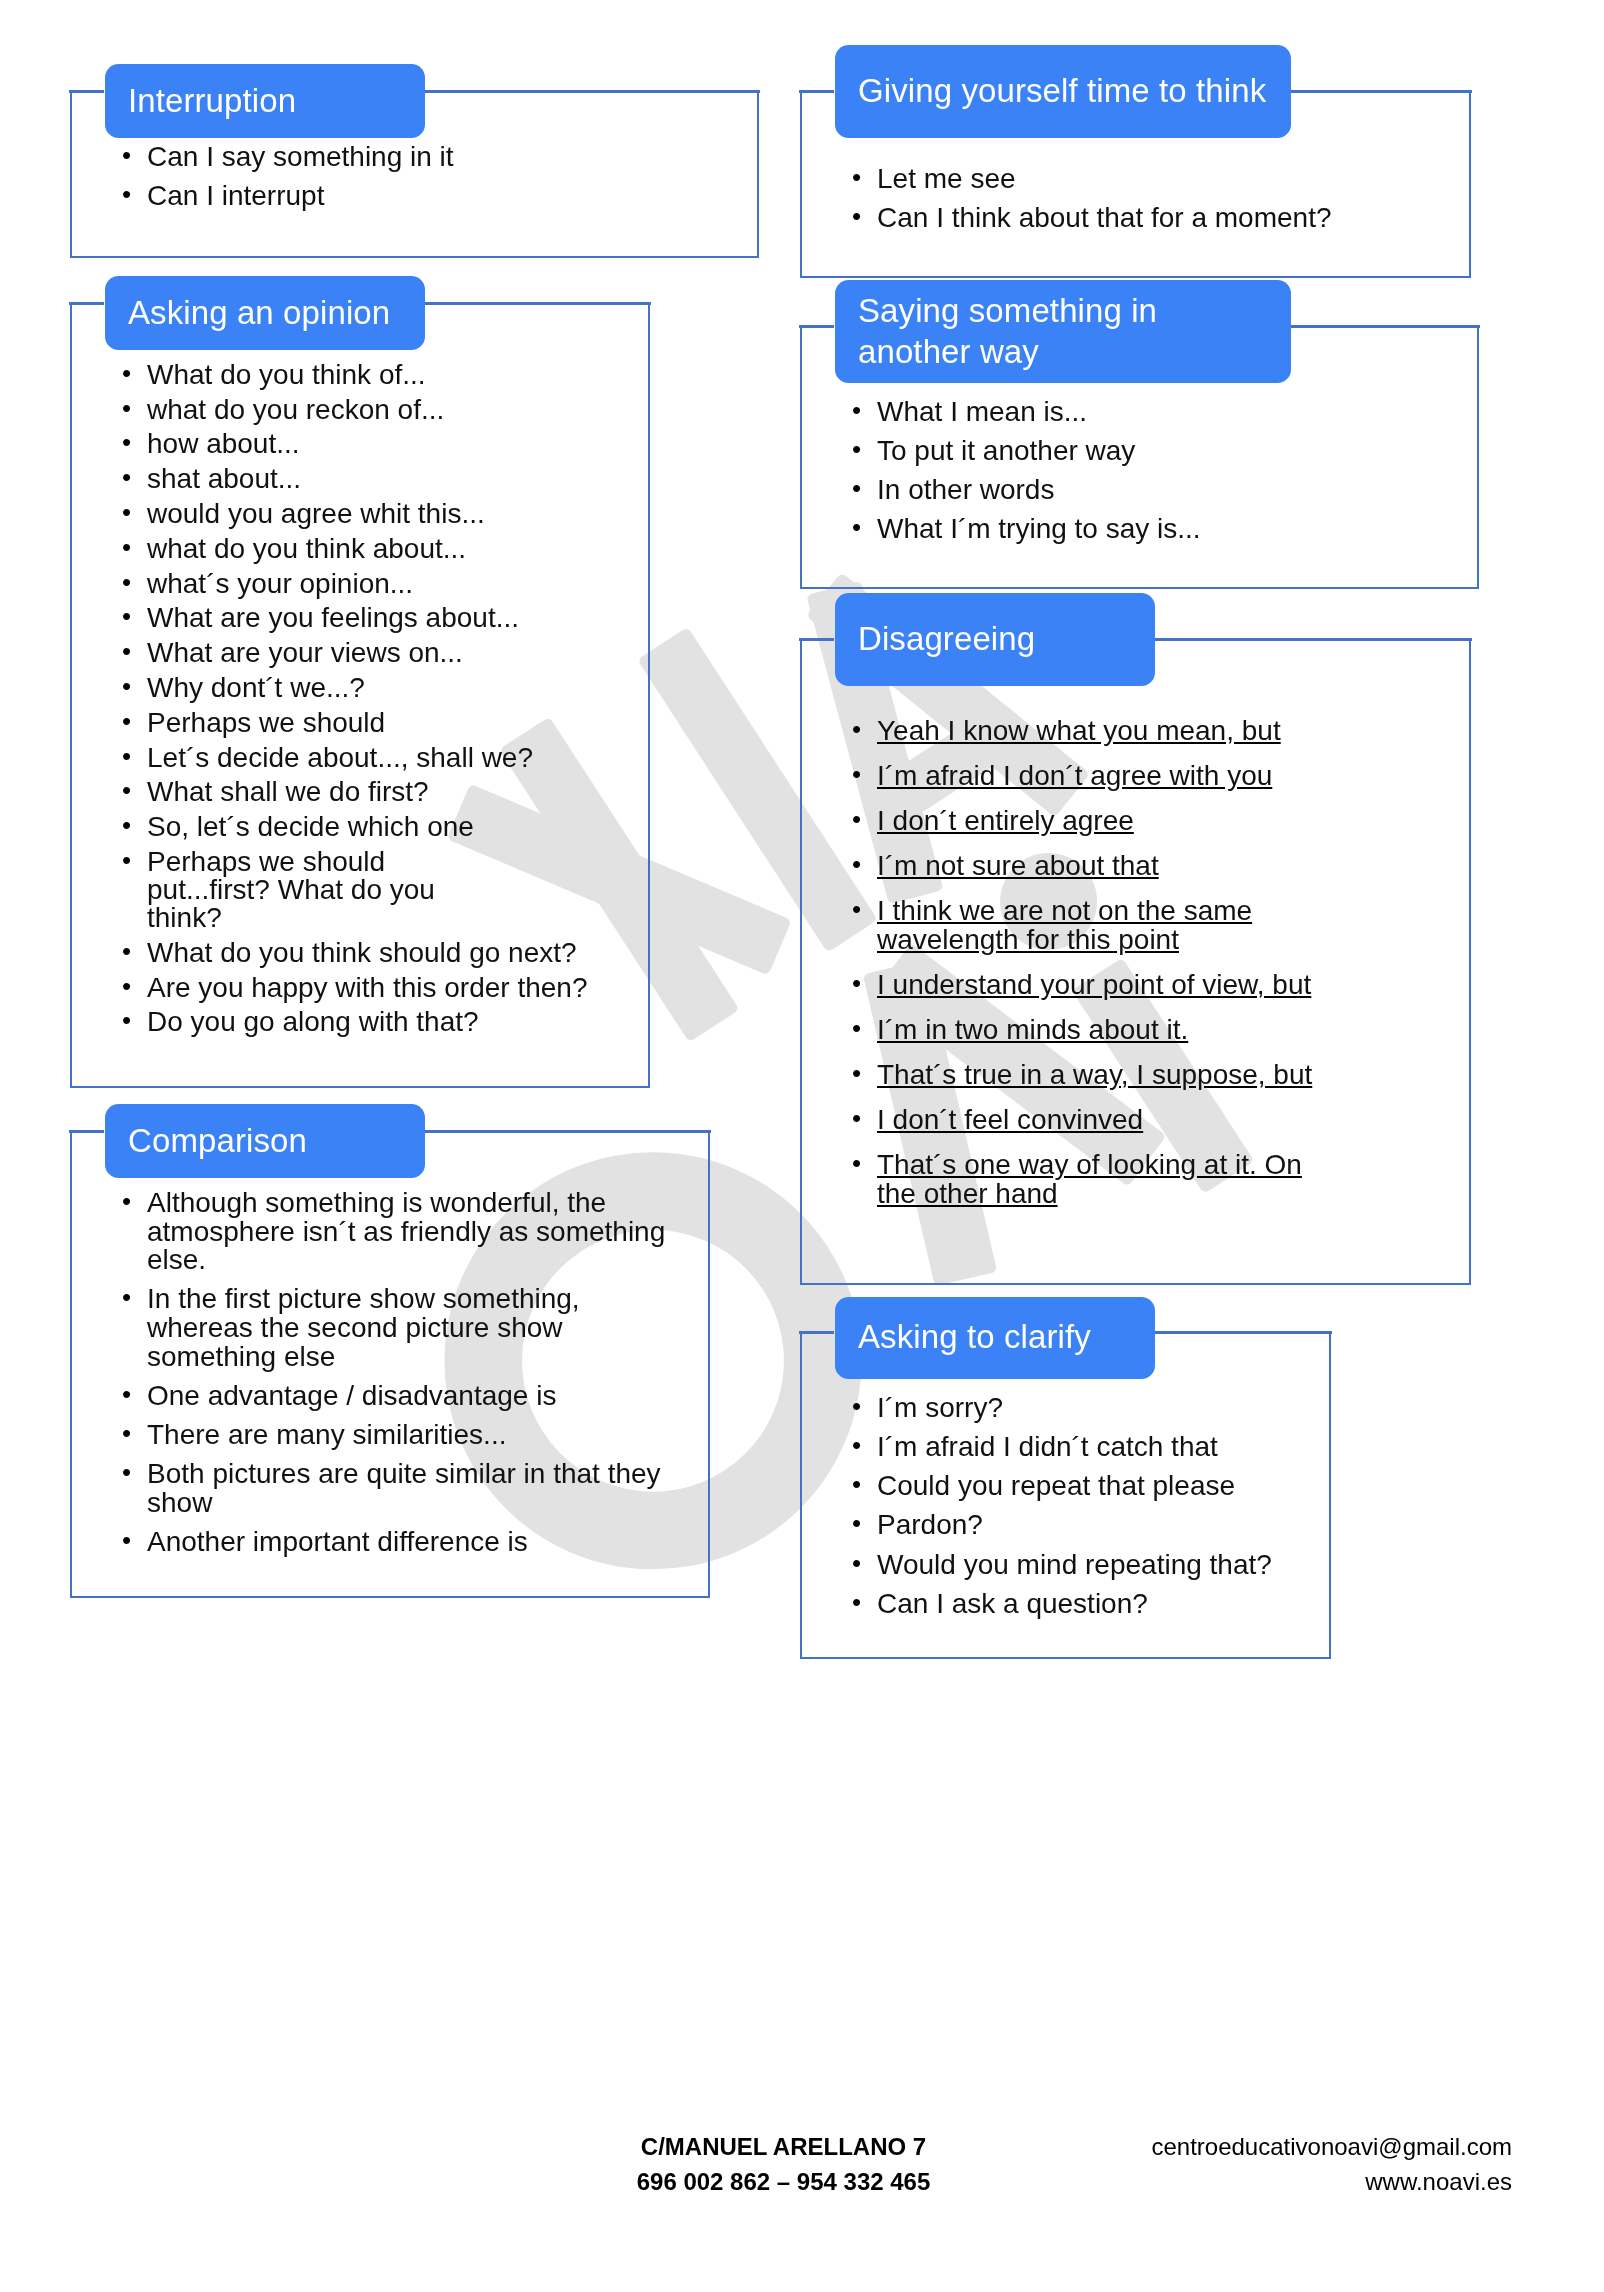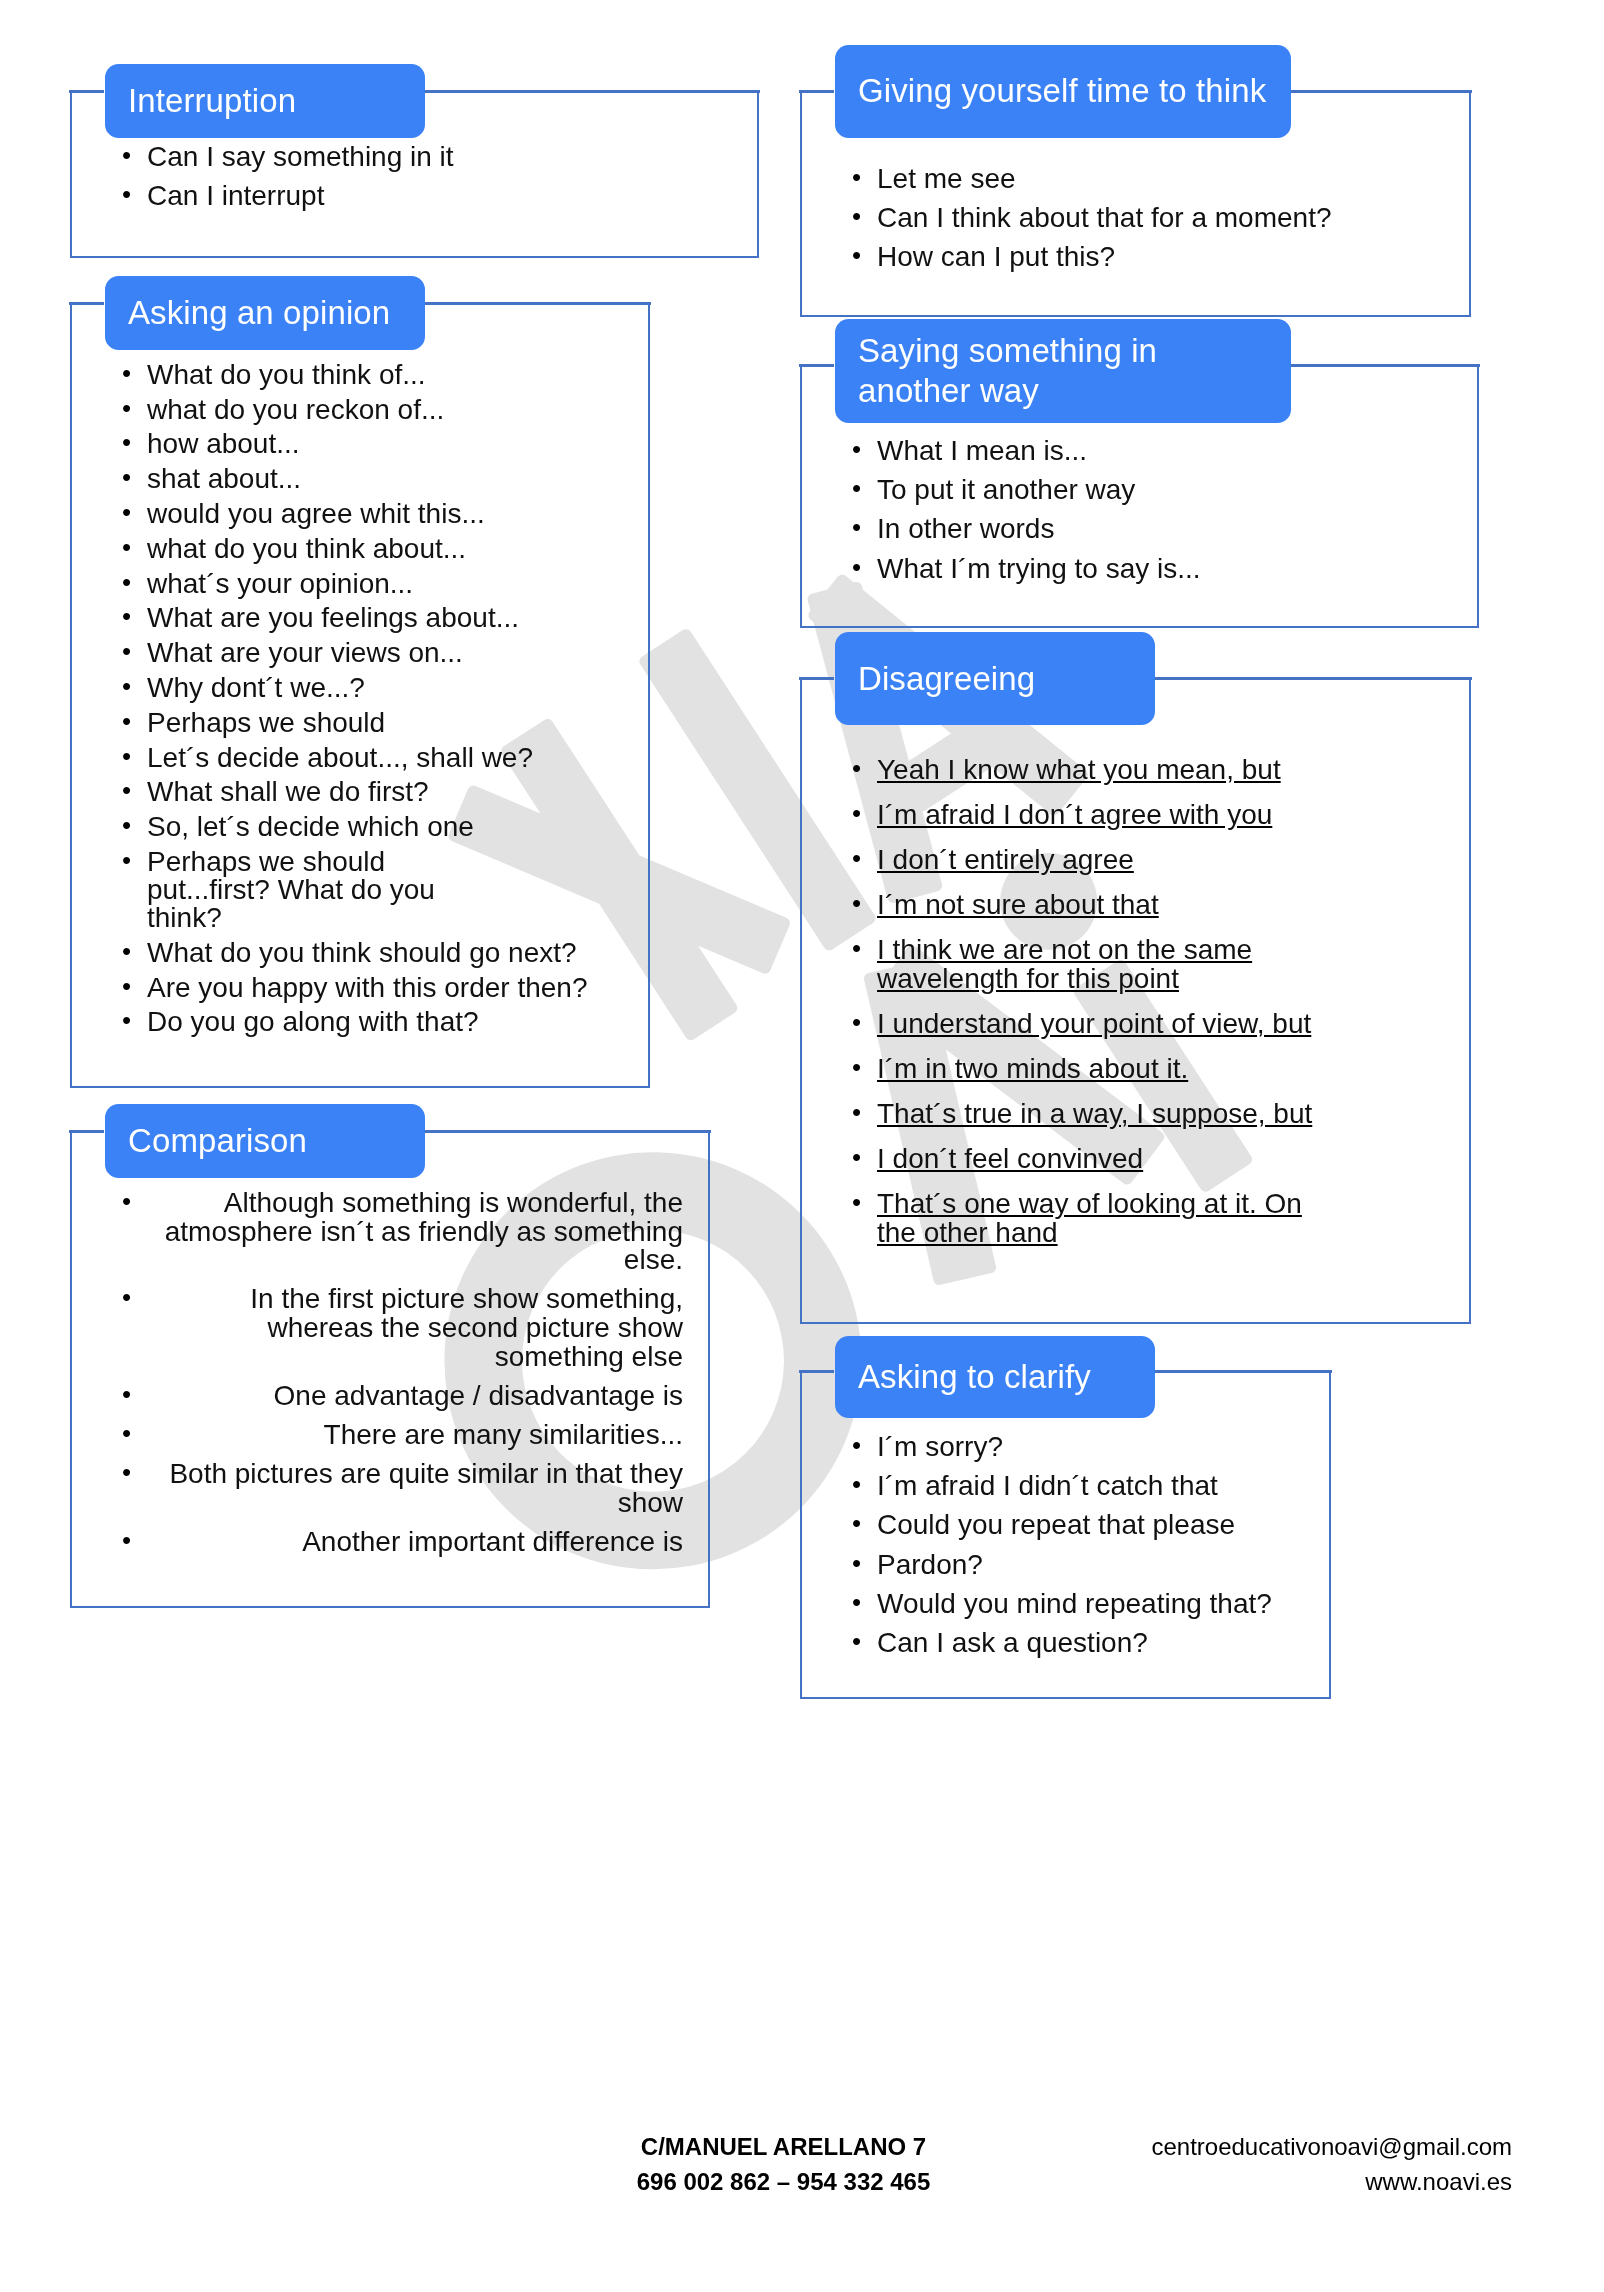--- a/index.html
+++ b/index.html
@@ -207,21 +207,21 @@
           <li>Are you happy with this order then?</li>
           <li>Do you go along with that?</li>
         </ul>
       </div>
     </section>
 
     <section class="card" style="--tabw:320px;--tabh:74px;width:640px;margin-top:45px;">
       <div class="card-tab">
         <span>Comparison</span>
       </div>
-      <div class="card-body" style="padding-top:56px;padding-bottom:49px;text-align:right;">
+      <div class="card-body" style="padding-top:56px;padding-bottom:39px;">
         <ul class="blist">
           <li>Although something is wonderful, the atmosphere isn´t as friendly as something else.</li>
           <li>In the first picture show something, whereas the second picture show something else</li>
           <li>One advantage / disadvantage is</li>
           <li>There are many similarities...</li>
           <li>Both pictures are quite similar in that they show</li>
           <li>Another important difference is</li>
         </ul>
       </div>
     </section>
@@ -231,21 +231,20 @@
   <div class="col-right" style="top:93px;">
 
     <section class="card" style="--tabw:456px;--tabh:93px;width:671px;">
       <div class="card-tab two-line">
         <span>Giving yourself time to think</span>
       </div>
       <div class="card-body" style="padding-top:72px;padding-bottom:43px;">
         <ul class="blist">
           <li>Let me see</li>
           <li>Can I think about that for a moment?</li>
-          <li>How can I put this?</li>
         </ul>
       </div>
     </section>
 
     <section class="card" style="--tabw:456px;--tabh:93px;width:679px;margin-top:50px;">
       <div class="card-tab two-line">
         <span>Saying something in another way</span>
       </div>
       <div class="card-body" style="padding-top:70px;padding-bottom:43px;">
         <ul class="blist">

